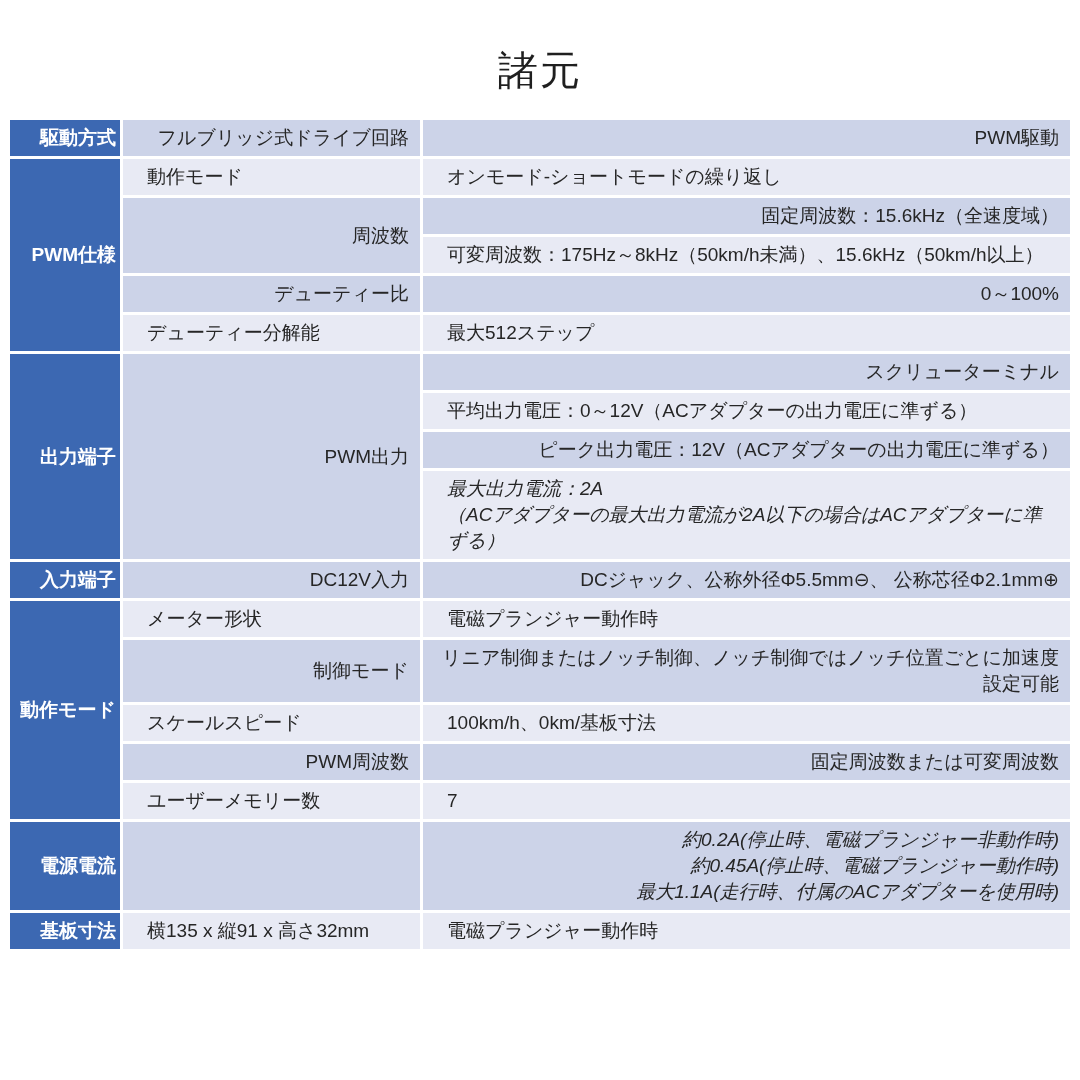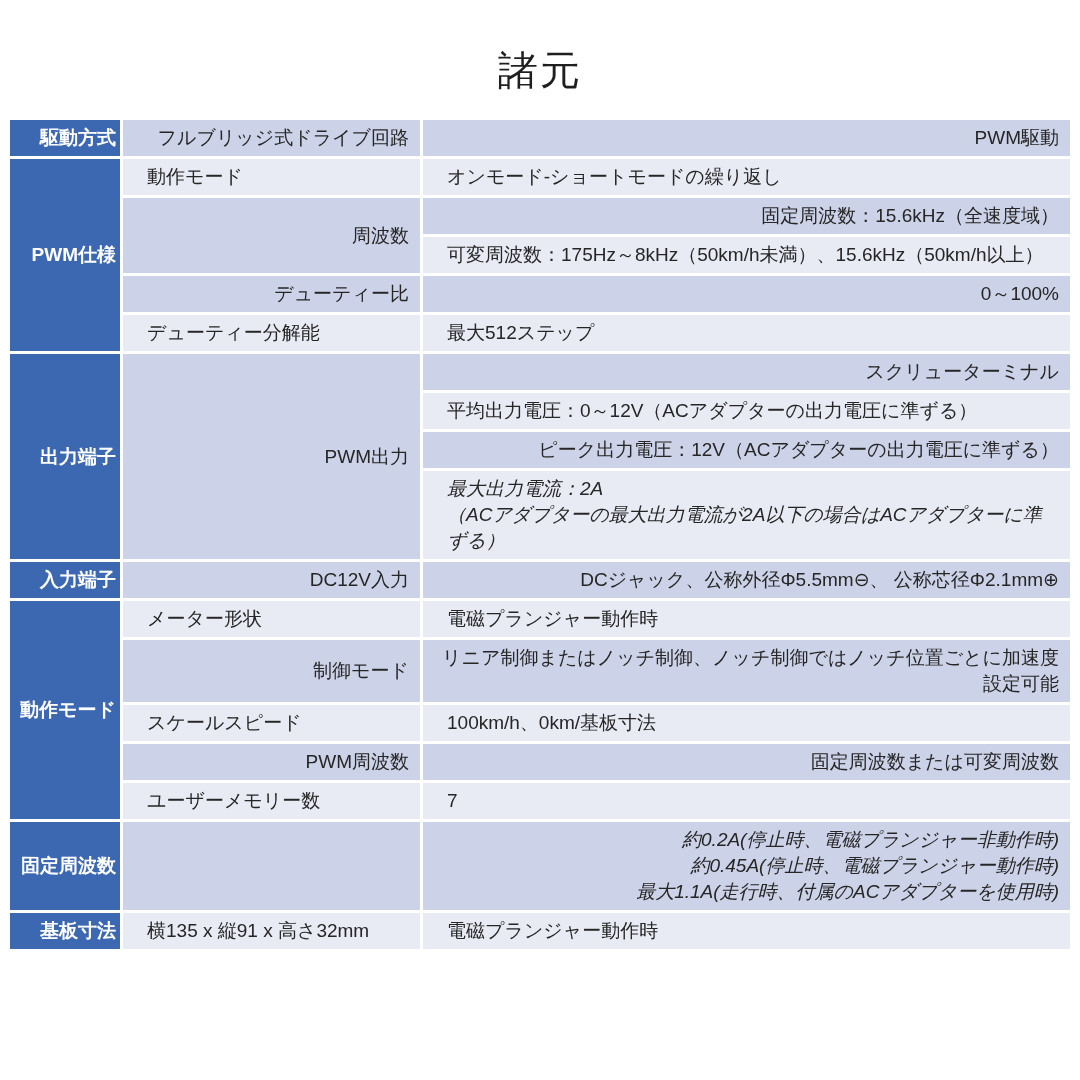--- a/index.html
+++ b/index.html
@@ -122,21 +122,21 @@
         </tr>
         <tr>
           <td class="band-dark">PWM周波数</td>
           <td class="band-dark">固定周波数または可変周波数</td>
         </tr>
         <tr>
           <td class="band-light">ユーザーメモリー数</td>
           <td class="band-light">7</td>
         </tr>
         <tr>
-          <td class="header">固定周波数</td>
+          <td class="header">電源電流</td>
           <td class="band-dark"></td>
           <td class="band-dark multiline">約0.2A(停止時、電磁プランジャー非動作時)
 約0.45A(停止時、電磁プランジャー動作時)
 最大1.1A(走行時、付属のACアダプターを使用時)</td>
         </tr>
         <tr>
           <td class="header">基板寸法</td>
           <td class="band-light">横135 x 縦91 x 高さ32mm</td>
           <td class="band-light">電磁プランジャー動作時</td>
         </tr>

